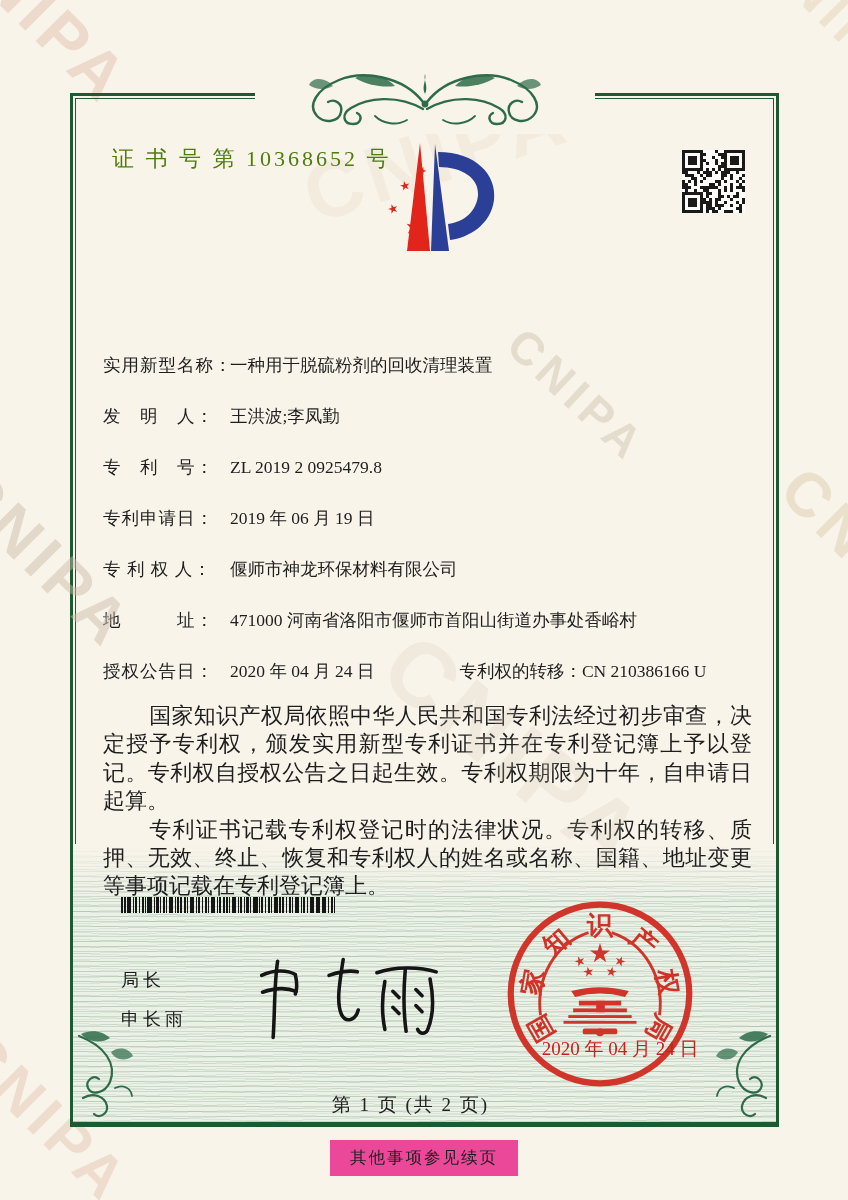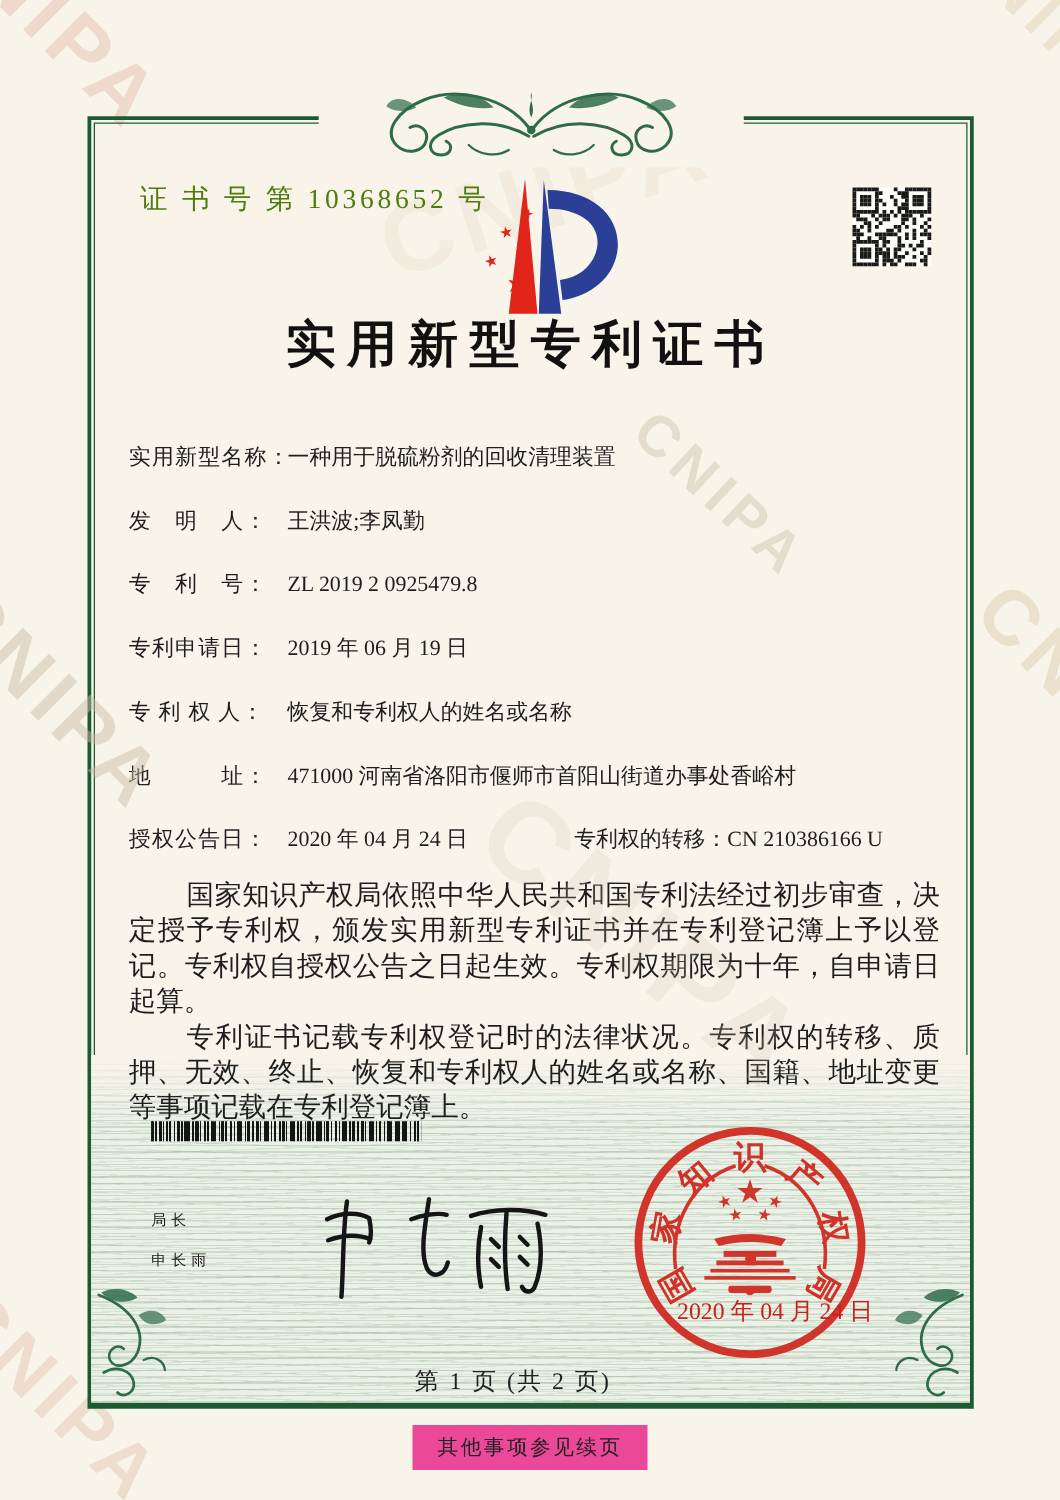--- a/index.html
+++ b/index.html
@@ -60,21 +60,21 @@
         z-index:1;}
   .band-fade{position:absolute;left:0;right:0;top:0;height:55px;
         background:linear-gradient(#f9f4ea, rgba(249,244,234,0));}
 
   
   .barcode{position:absolute;left:48px;top:801px;width:216px;height:16px;z-index:5;
         background:
           repeating-linear-gradient(90deg,#151515 0 1px,rgba(0,0,0,0) 1px 3px),
           repeating-linear-gradient(90deg,#151515 0 2px,rgba(0,0,0,0) 2px 7px),
           repeating-linear-gradient(90deg,rgba(0,0,0,0) 0 4px,#151515 4px 5px,rgba(0,0,0,0) 5px 11px);}
-  .signing{position:absolute;left:48px;top:872px;font-size:12px;color:#1b1b1b;z-index:5;letter-spacing:4px;}
+  .signing{position:absolute;left:48px;top:872px;font-size:18px;color:#1b1b1b;z-index:5;letter-spacing:4px;}
   .signing .name{margin-top:15px;text-align:center;}
   .autograph{position:absolute;left:178px;top:848px;width:195px;height:100px;z-index:5;}
   .seal{position:absolute;left:431px;top:802px;width:192px;height:192px;z-index:6;opacity:0.92;}
   .seal-date{position:absolute;left:451px;top:940px;width:192px;text-align:center;z-index:7;
              font-size:19px;color:#c9201a;white-space:nowrap;}
   .page-indicator{position:absolute;left:calc(50% - 14px);transform:translateX(-50%);top:996px;
              font-size:19px;letter-spacing:2px;color:#222;z-index:7;white-space:nowrap;}
 
   .footer-note{position:absolute;left:50%;transform:translateX(-50%);top:1140px;z-index:3;
              background:#ec4899;padding:7px 20px;font-size:16.5px;letter-spacing:2px;color:#1e1e1e;}
@@ -581,37 +581,36 @@
         <div></div>
         <div class="on"></div>
         <div class="on"></div>
         <div class="on"></div>
         <div></div>
         <div></div>
         <div class="on"></div>
         <div></div>
       </div>
 
-    <div class="title">实用新型专利证书</div>
 
     <div class="fields">
       <div class="frow">
         <span class="flabel">实用新型名称：</span><span>一种用于脱硫粉剂的回收清理装置</span>
       </div>
       <div class="frow">
         <span class="flabel">发　明　人：</span><span>王洪波;李凤勤</span>
       </div>
       <div class="frow">
         <span class="flabel">专　利　号：</span><span>ZL 2019 2 0925479.8</span>
       </div>
       <div class="frow">
         <span class="flabel">专利申请日：</span><span>2019 年 06 月 19 日</span>
       </div>
       <div class="frow">
-        <span class="flabel">专 利 权 人：</span><span>恢复和专利权人的姓名或名称</span>
+        <span class="flabel">专 利 权 人：</span><span>偃师市神龙环保材料有限公司</span>
       </div>
       <div class="frow">
         <span class="flabel">地　　　址：</span><span>471000 河南省洛阳市偃师市首阳山街道办事处香峪村</span>
       </div>
       <div class="frow grant">
         <span class="pair1"><span class="flabel">授权公告日：</span><span>2020 年 04 月 24 日</span></span>
         <span><span>专利权的转移：</span><span>CN 210386166 U</span></span>
       </div>
     </div>
 

